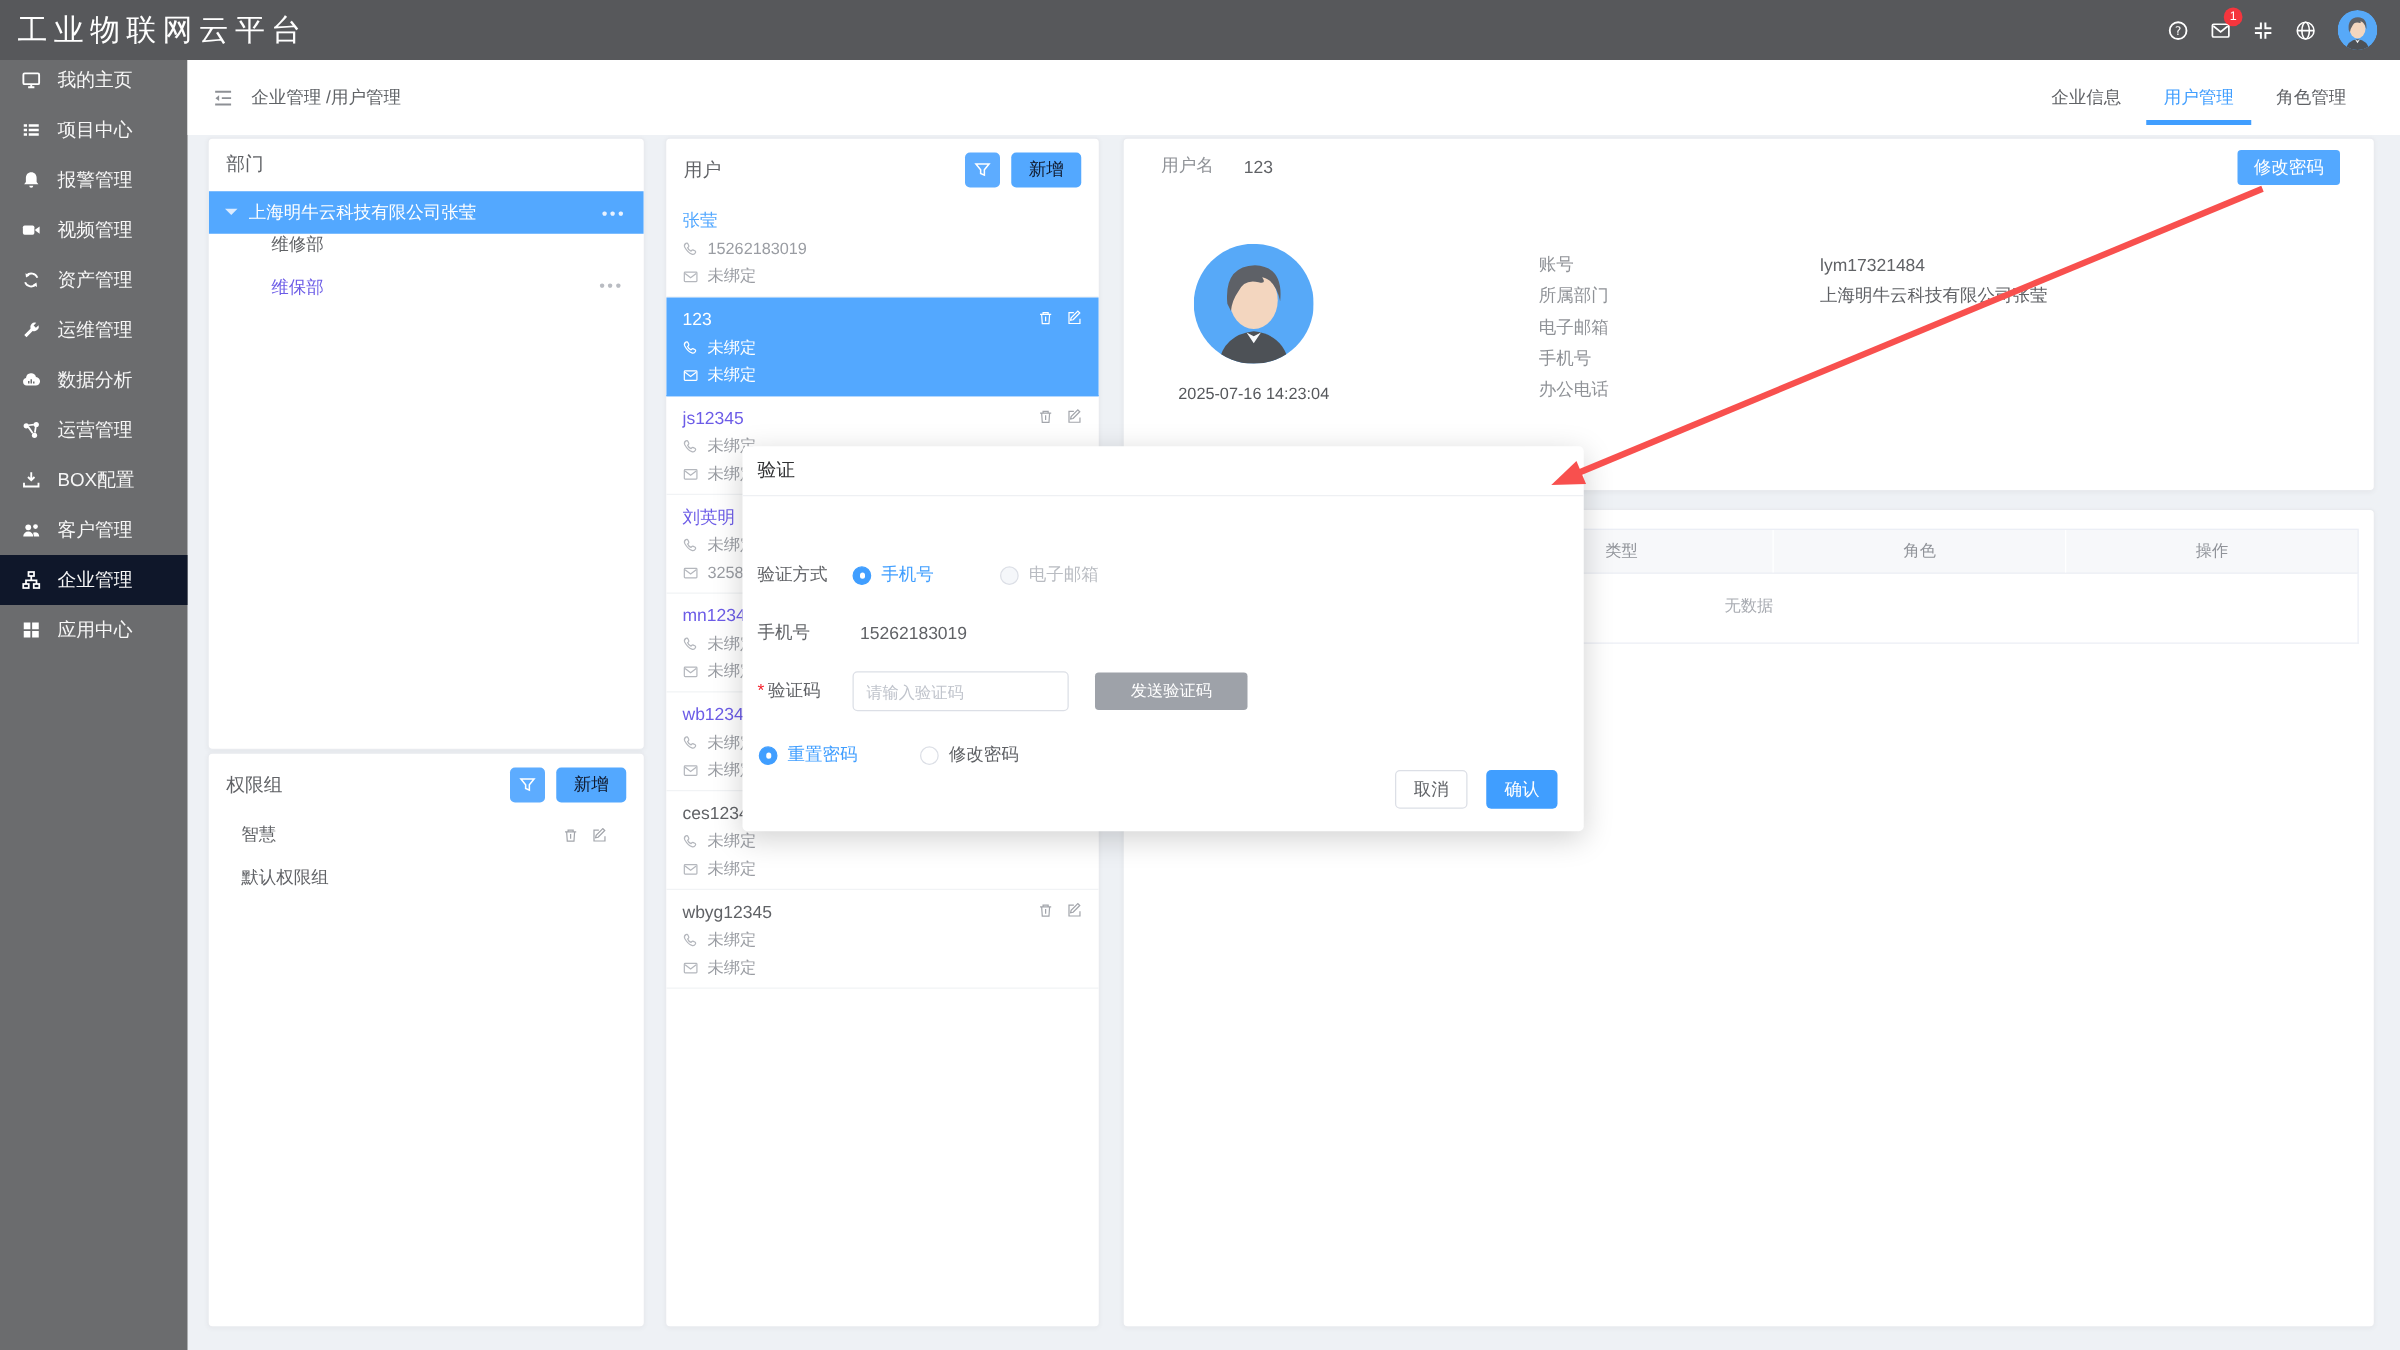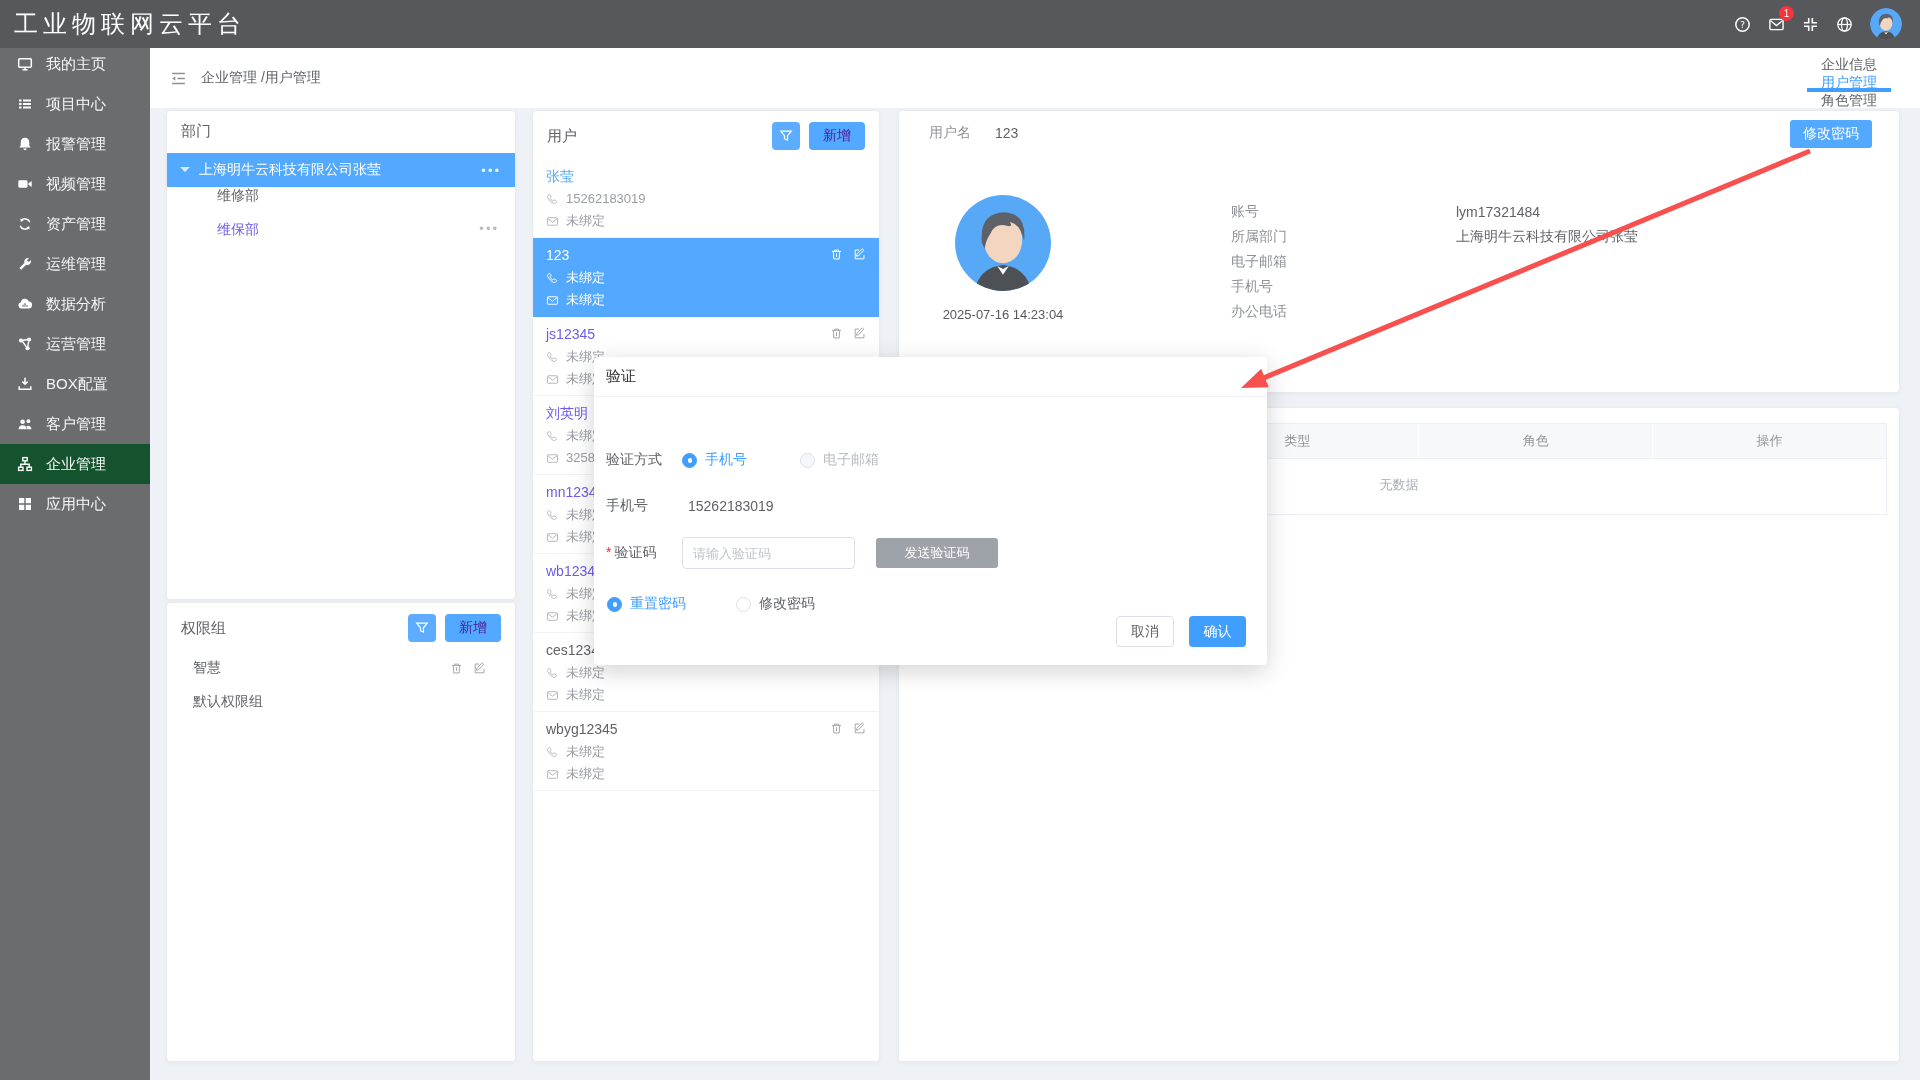--- a/index.html
+++ b/index.html
@@ -16,48 +16,48 @@
   .mail-wrap{position:relative;}
   .badge{position:absolute;top:-10px;right:-9px;min-width:15px;height:15px;border-radius:8px;background:#f5353d;
          color:#fff;font-size:10px;line-height:15px;text-align:center;padding:0 3px;box-sizing:border-box;}
   .avatar-mini{width:32px;height:32px;border-radius:50%;overflow:hidden;cursor:pointer;flex:none;}
   .avatar-mini svg,.avatar-big svg{width:100%;height:100%;display:block;}
 
   
   .sidebar{position:absolute;left:0;top:48px;width:150px;height:1032px;background:#6b6c6e;padding-top:0;box-sizing:border-box;}
   .side-item{height:40px;display:flex;align-items:center;gap:13px;padding-left:17px;color:#f7f7f7;font-size:15px;cursor:pointer;}
   .side-item:first-child{margin-top:-4px;}
-  .side-item.active{background:#14532d;}
+  .side-item.active{background:#0f172a;}
   .side-item .si{width:16px;height:16px;flex:none;color:#fff;}
 
   
   .subheader{position:absolute;left:150px;top:48px;width:1770px;height:60px;background:#fff;
              display:flex;align-items:center;justify-content:space-between;padding:0 26px 0 20px;box-sizing:border-box;}
   .breadcrumb{display:flex;align-items:center;gap:14px;font-size:14px;color:#5f6266;}
   .bc-ic{width:17px;height:17px;color:#8d9095;cursor:pointer;}
-  .tabs{display:flex;height:44px;flex-direction:column;}
+  .tabs{display:flex;height:44px;}
   .tab{padding:0 17px;display:flex;align-items:center;font-size:14px;color:#606266;position:relative;cursor:pointer;}
   .tab.active{color:#409eff;}
   .tab.active::after{content:"";position:absolute;left:3px;right:3px;bottom:0;height:4px;background:#409eff;}
 
   
   .card{position:absolute;background:#fff;border:1px solid #e9ebef;border-radius:4px;
         box-shadow:0 1px 4px rgba(0,0,0,.04);box-sizing:border-box;}
   .card-dept{left:166px;top:110px;width:350px;height:490px;overflow:hidden;}
   .card-perm{left:166px;top:602px;width:350px;height:460px;overflow:hidden;}
   .card-users{left:532px;top:110px;width:348px;height:952px;overflow:hidden;}
   .card-detail{left:898px;top:110px;width:1002px;height:283px;}
   .card-roles{left:898px;top:407px;width:1002px;height:655px;}
 
   .card-head{display:flex;align-items:center;padding:11px 14px 9px;}
   .card-title{font-size:15px;color:#606266;flex:1;}
   .btn-filter{width:28px;height:28px;border-radius:4px;background:#5dacff;border:none;display:flex;align-items:center;
               justify-content:center;margin-right:9px;cursor:pointer;padding:0;}
   .btn-filter svg{width:14px;height:14px;}
-  .btn-add{height:28px;padding:0 14px;border-radius:4px;background:#53a8ff;color:#4c1d95;font-size:14px;border:none;cursor:pointer;}
+  .btn-add{height:28px;padding:0 14px;border-radius:4px;background:#53a8ff;color:#0f172a;font-size:14px;border:none;cursor:pointer;}
 
   
   .tree-root{height:34px;background:#53a8ff;color:#fff;display:flex;align-items:center;
              padding:0 14px 0 13px;font-size:14px;cursor:pointer;margin-top:3px;}
   .caret{width:0;height:0;border:5px solid transparent;border-top-color:#dcecff;margin:4px 9px 0 0;flex:none;}
   .tree-root .tlabel{flex:1;white-space:nowrap;overflow:hidden;}
   .dots{letter-spacing:2px;font-size:13px;color:#e8f2ff;cursor:pointer;}
   .tree-child{height:34px;display:flex;padding:0 16px 0 50px;font-size:14px;color:#606266;cursor:pointer;}
   .tree-child .dots{color:#b9bcc2;margin-left:auto;}
   .purple-text{color:#6c5ce7 !important;}

